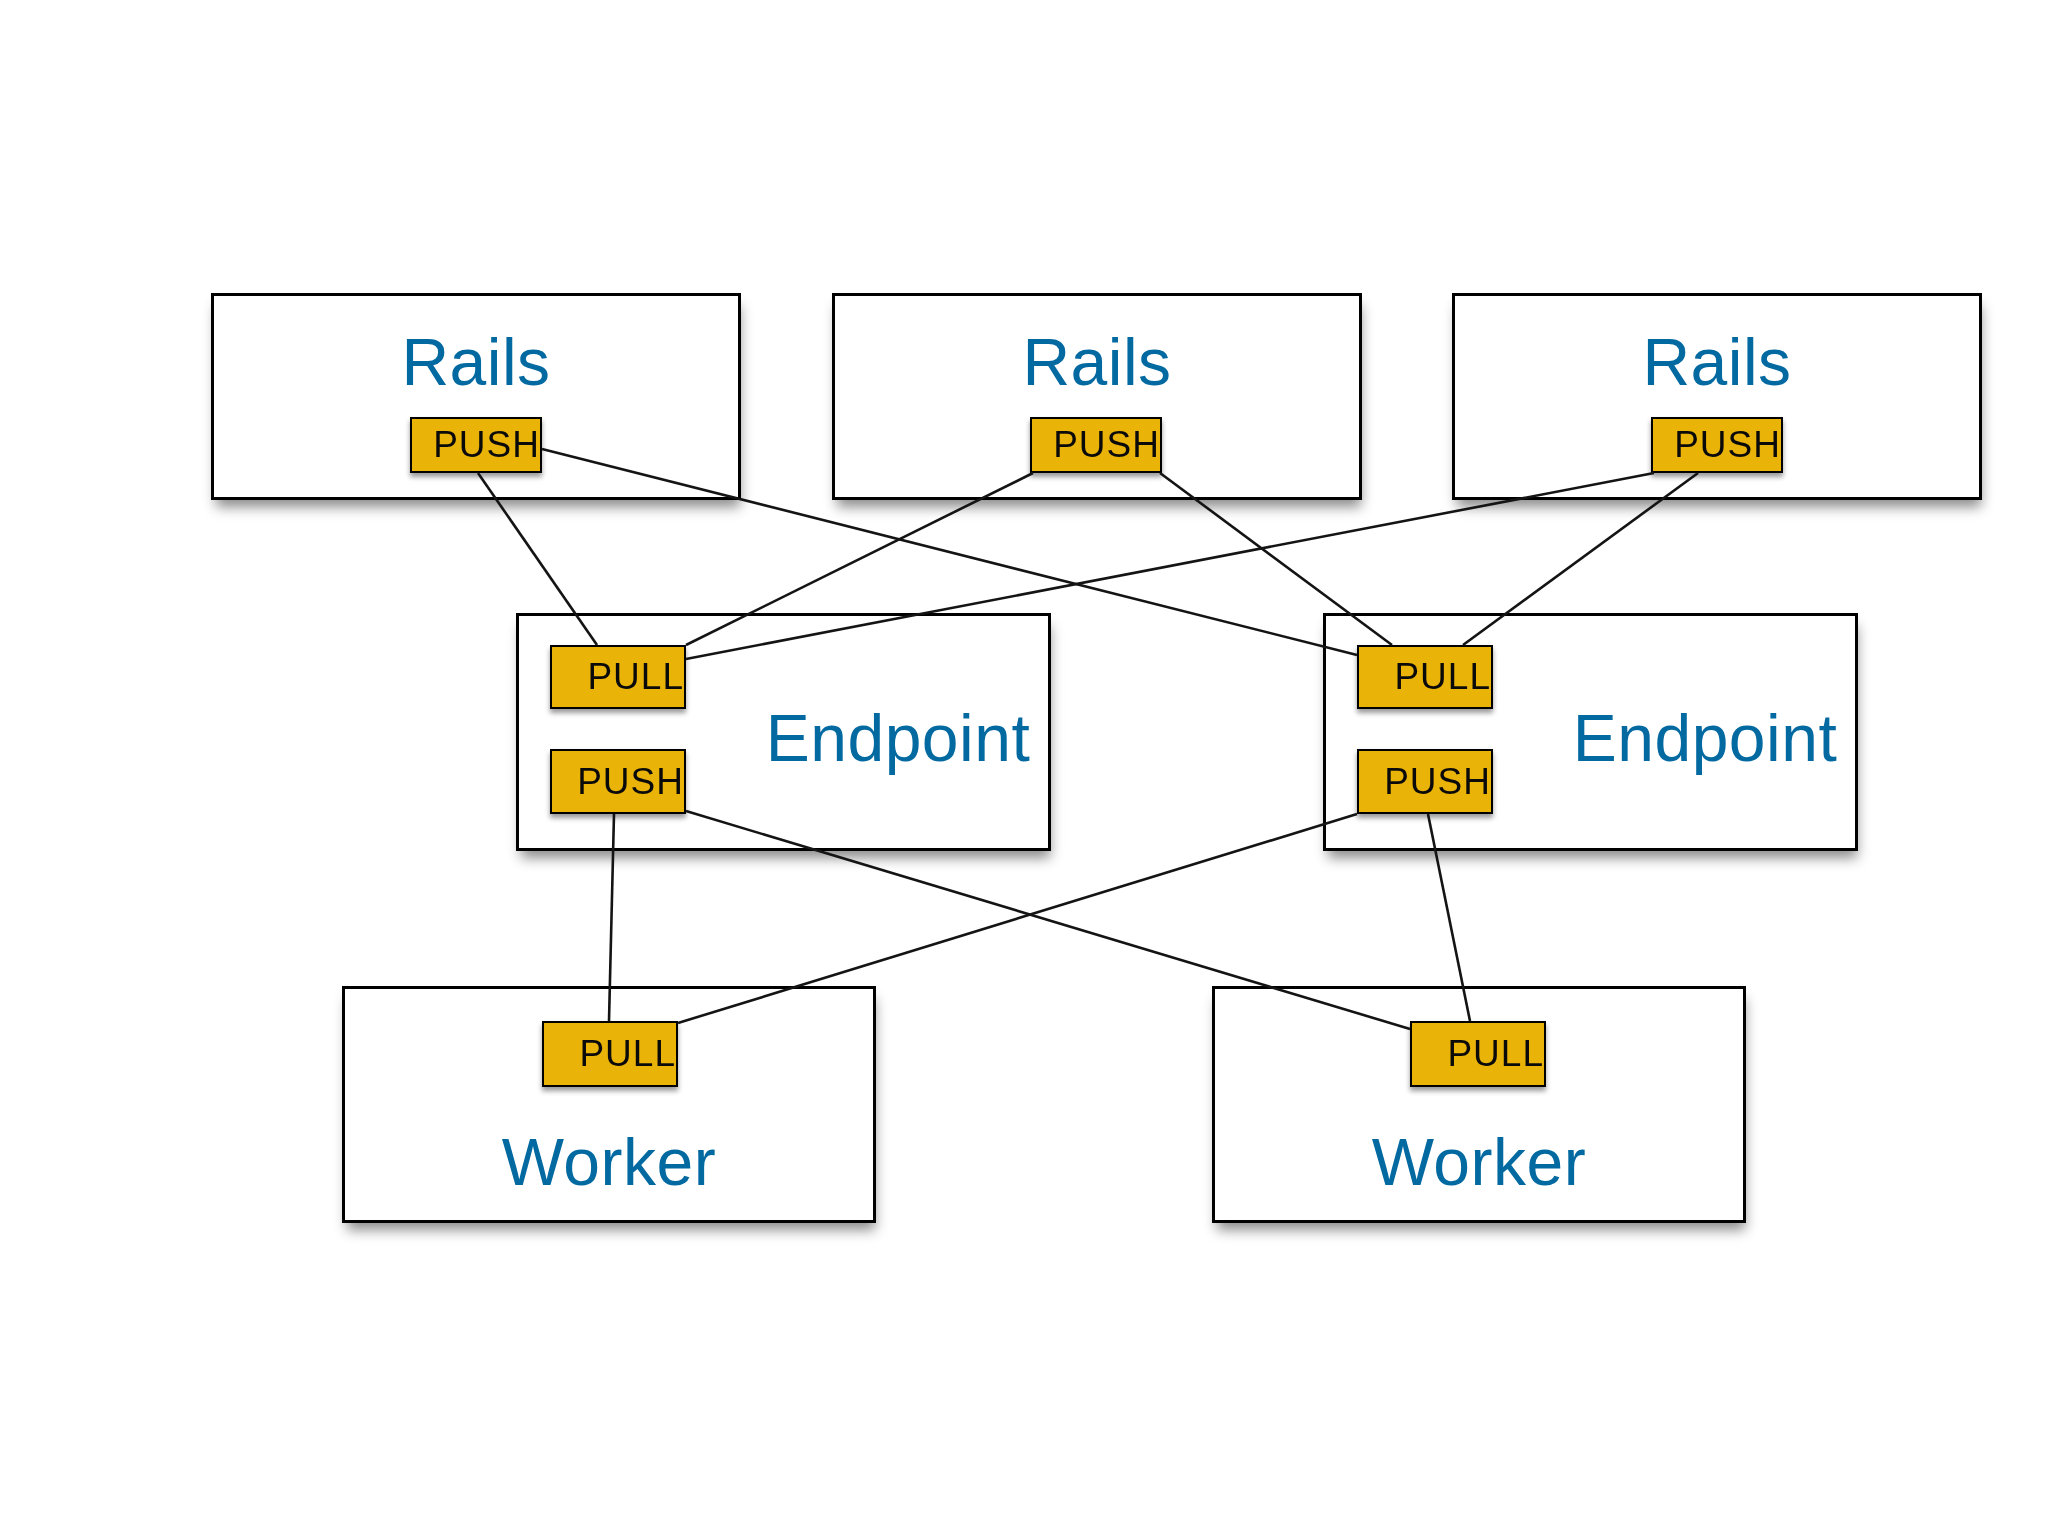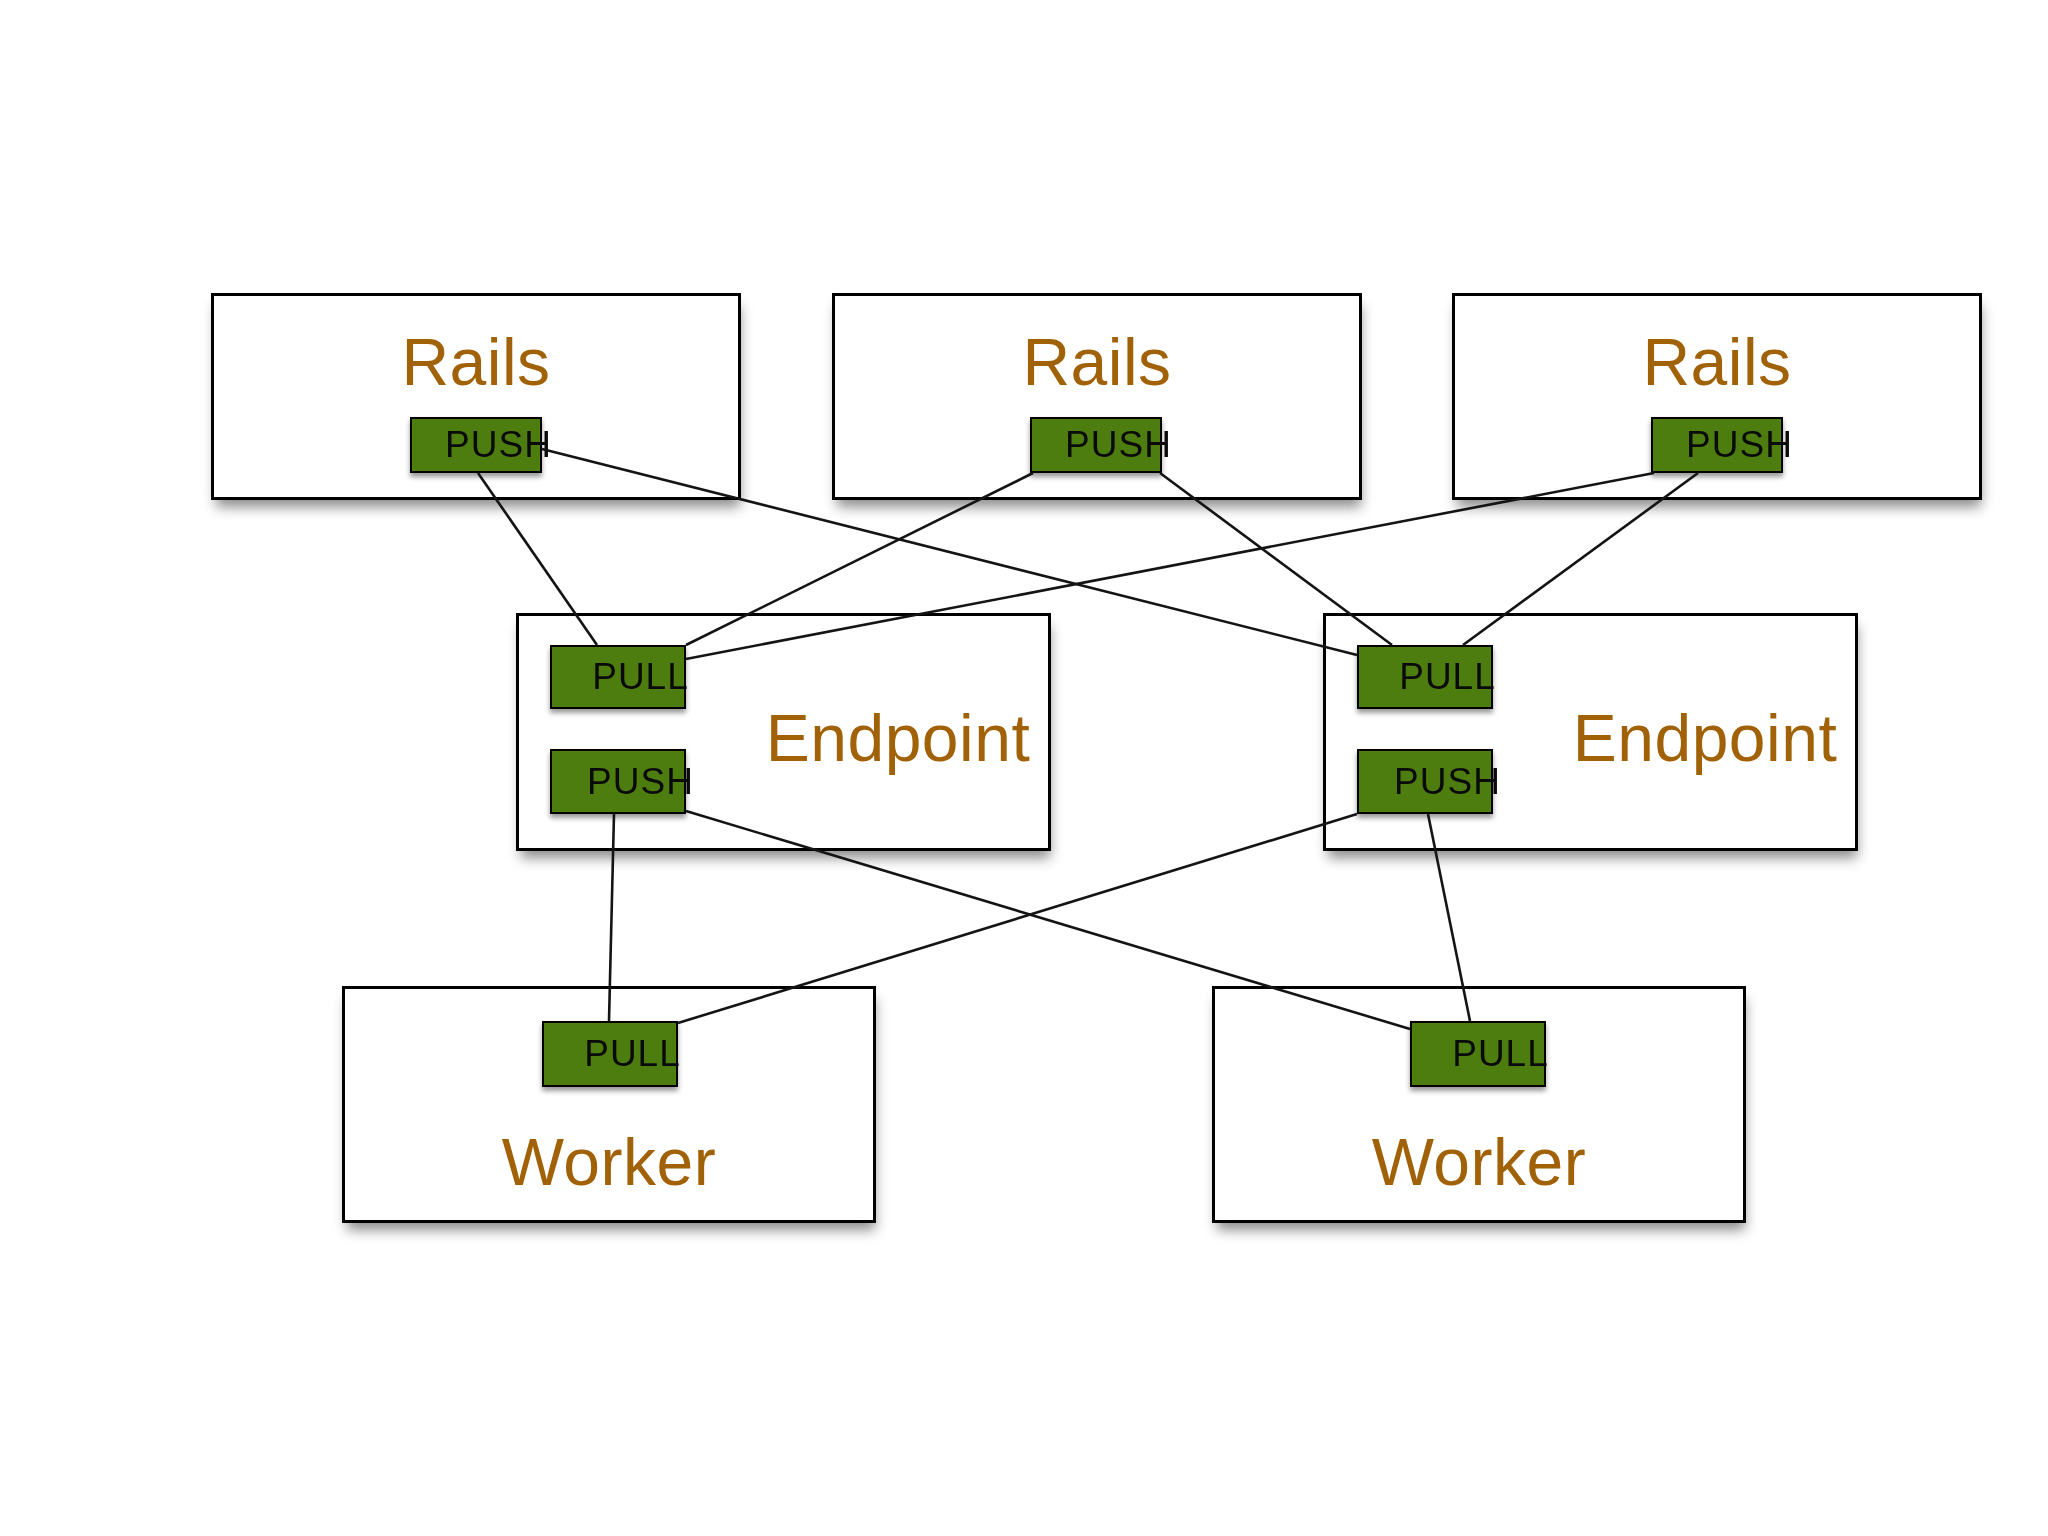--- a/index.html
+++ b/index.html
@@ -22,33 +22,33 @@
     box-shadow: 2px 10px 12px -3px rgba(0,0,0,0.45);
     box-sizing: border-box;
   }
   .node-title {
     position: absolute;
     width: 500px;
     height: 80px;
     line-height: 80px;
     text-align: center;
     font-size: 66px;
-    color: #a16207;
+    color: #0369a1;
     letter-spacing: 0.5px;
     white-space: nowrap;
   }
   .socket {
     position: absolute;
-    background: #4d7c0f;
+    background: #eab308;
     border: 2.5px solid #000000;
     box-shadow: 0 4px 5px rgba(0,0,0,0.40);
     box-sizing: border-box;
     display: flex;
     align-items: center;
-    justify-content: center;
+    justify-content: flex-end;
     font-size: 37px;
     color: #0a0a0a;
     letter-spacing: 1px;
     padding-left: 45px;
   }
   svg.edges {
     position: absolute;
     left: 0;
     top: 0;
     width: 2048px;

